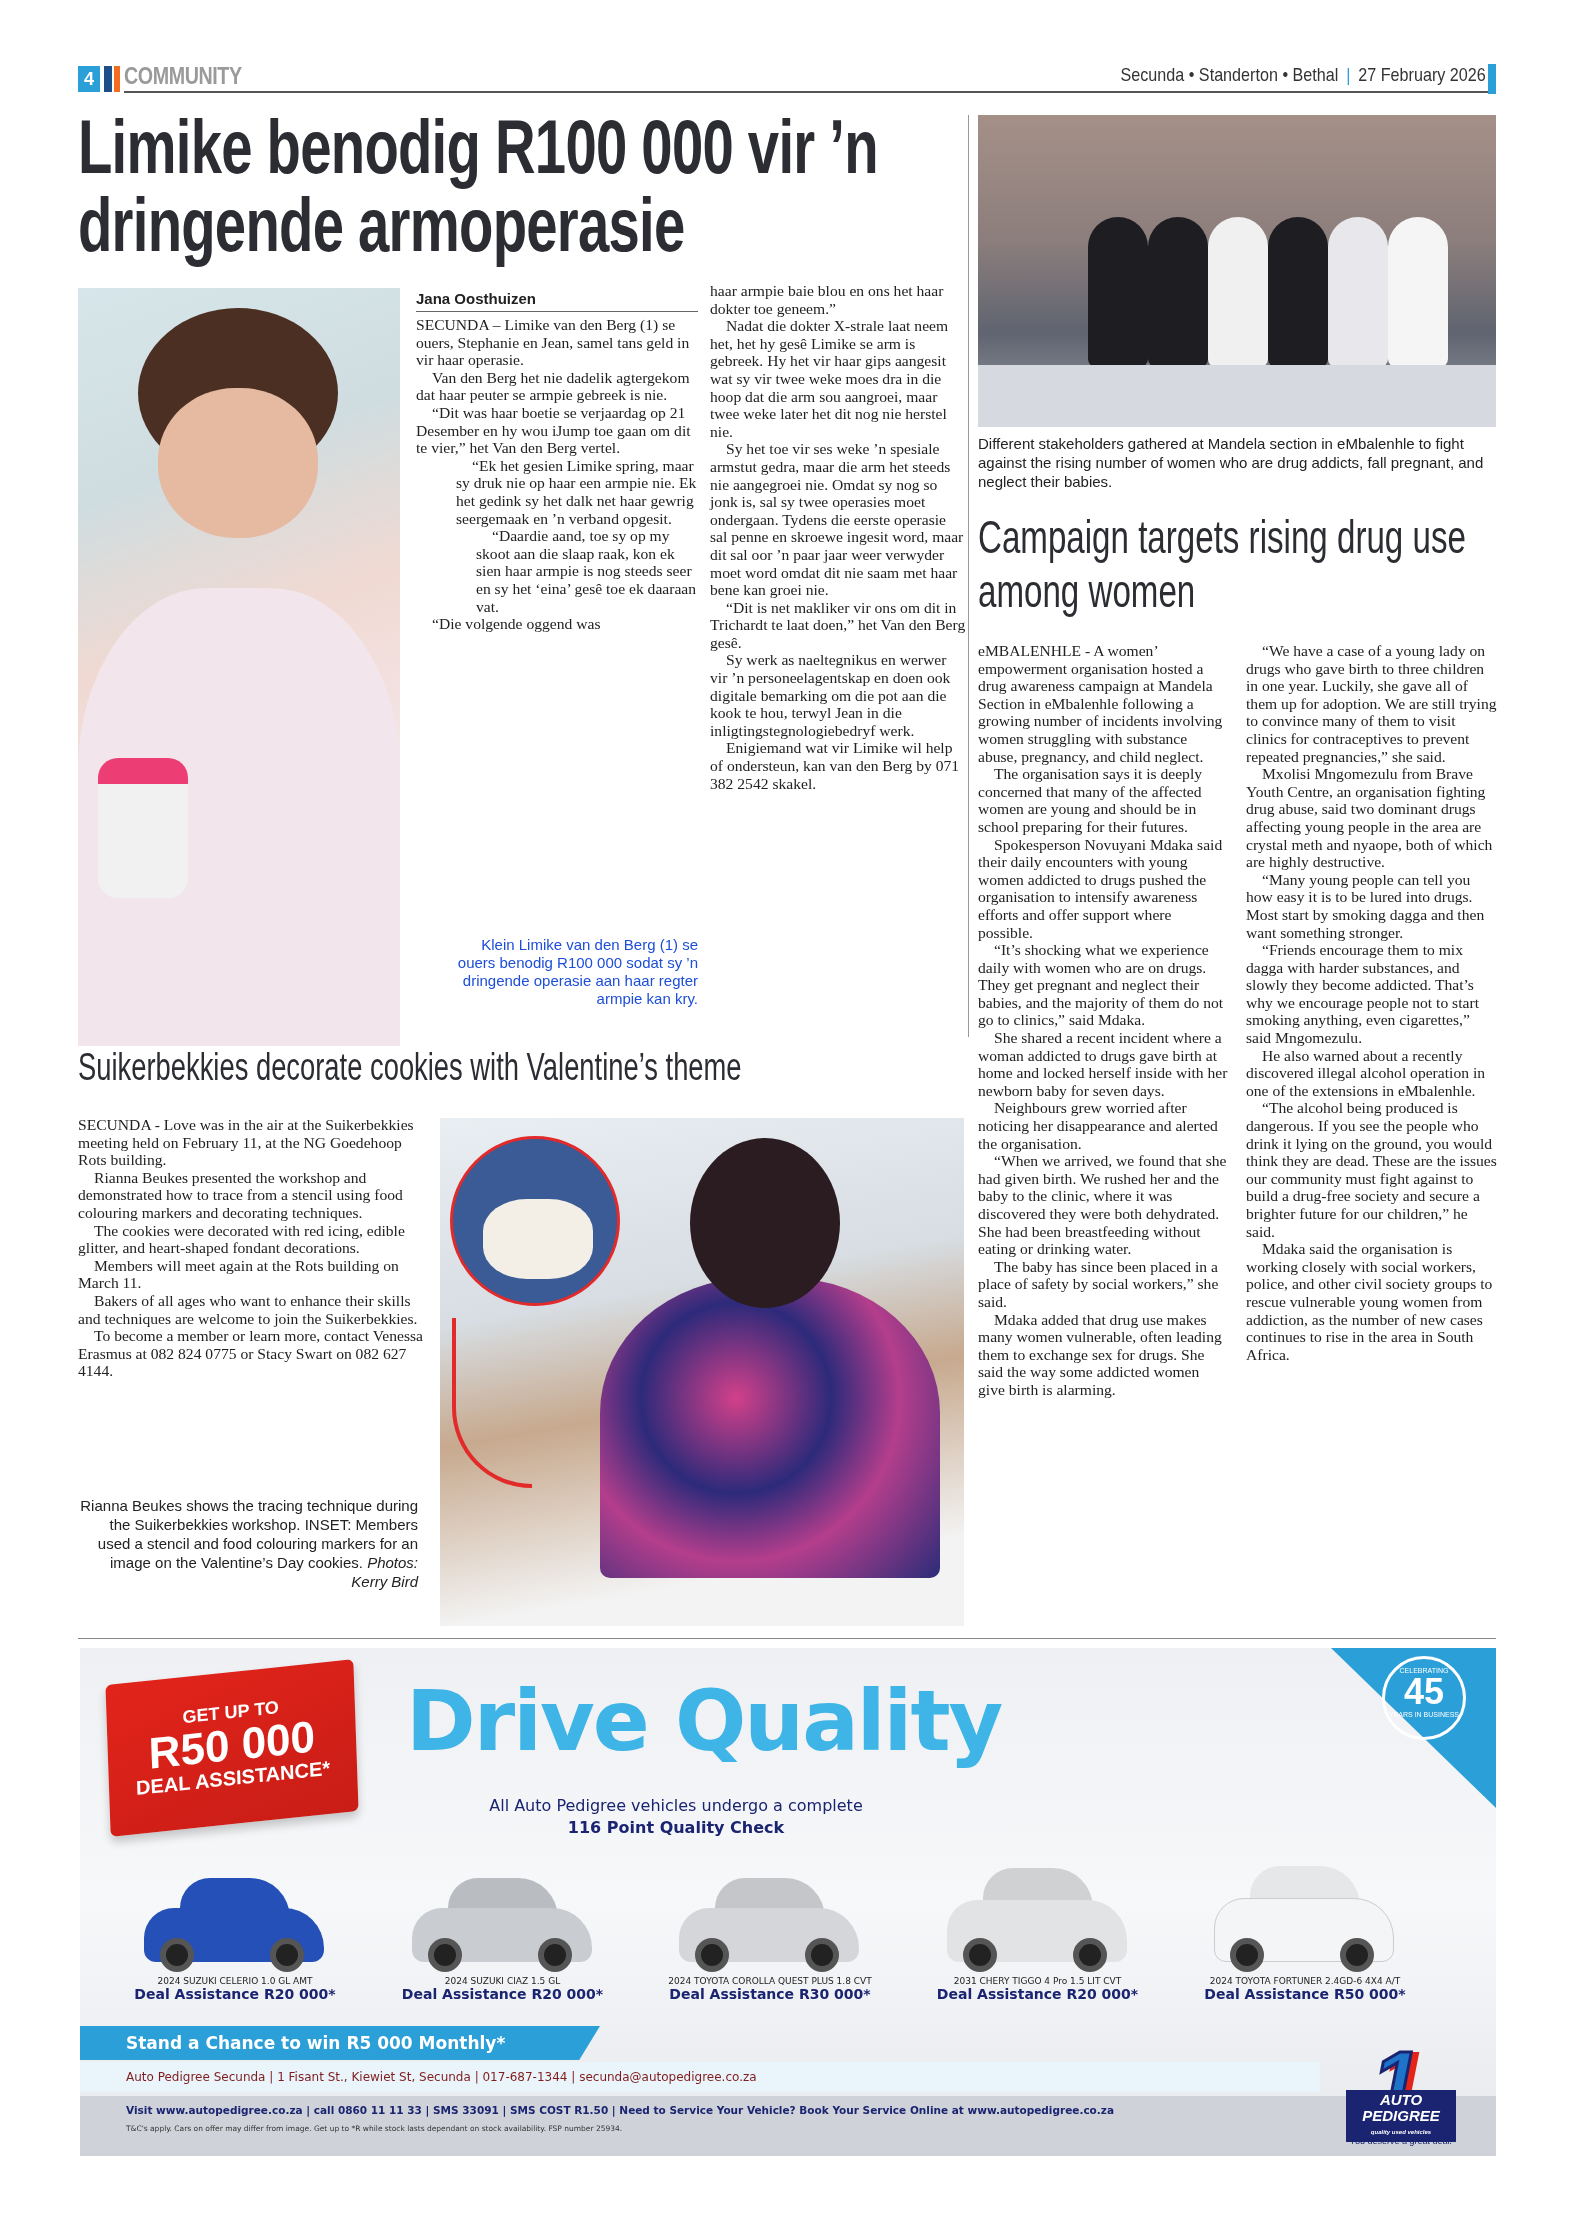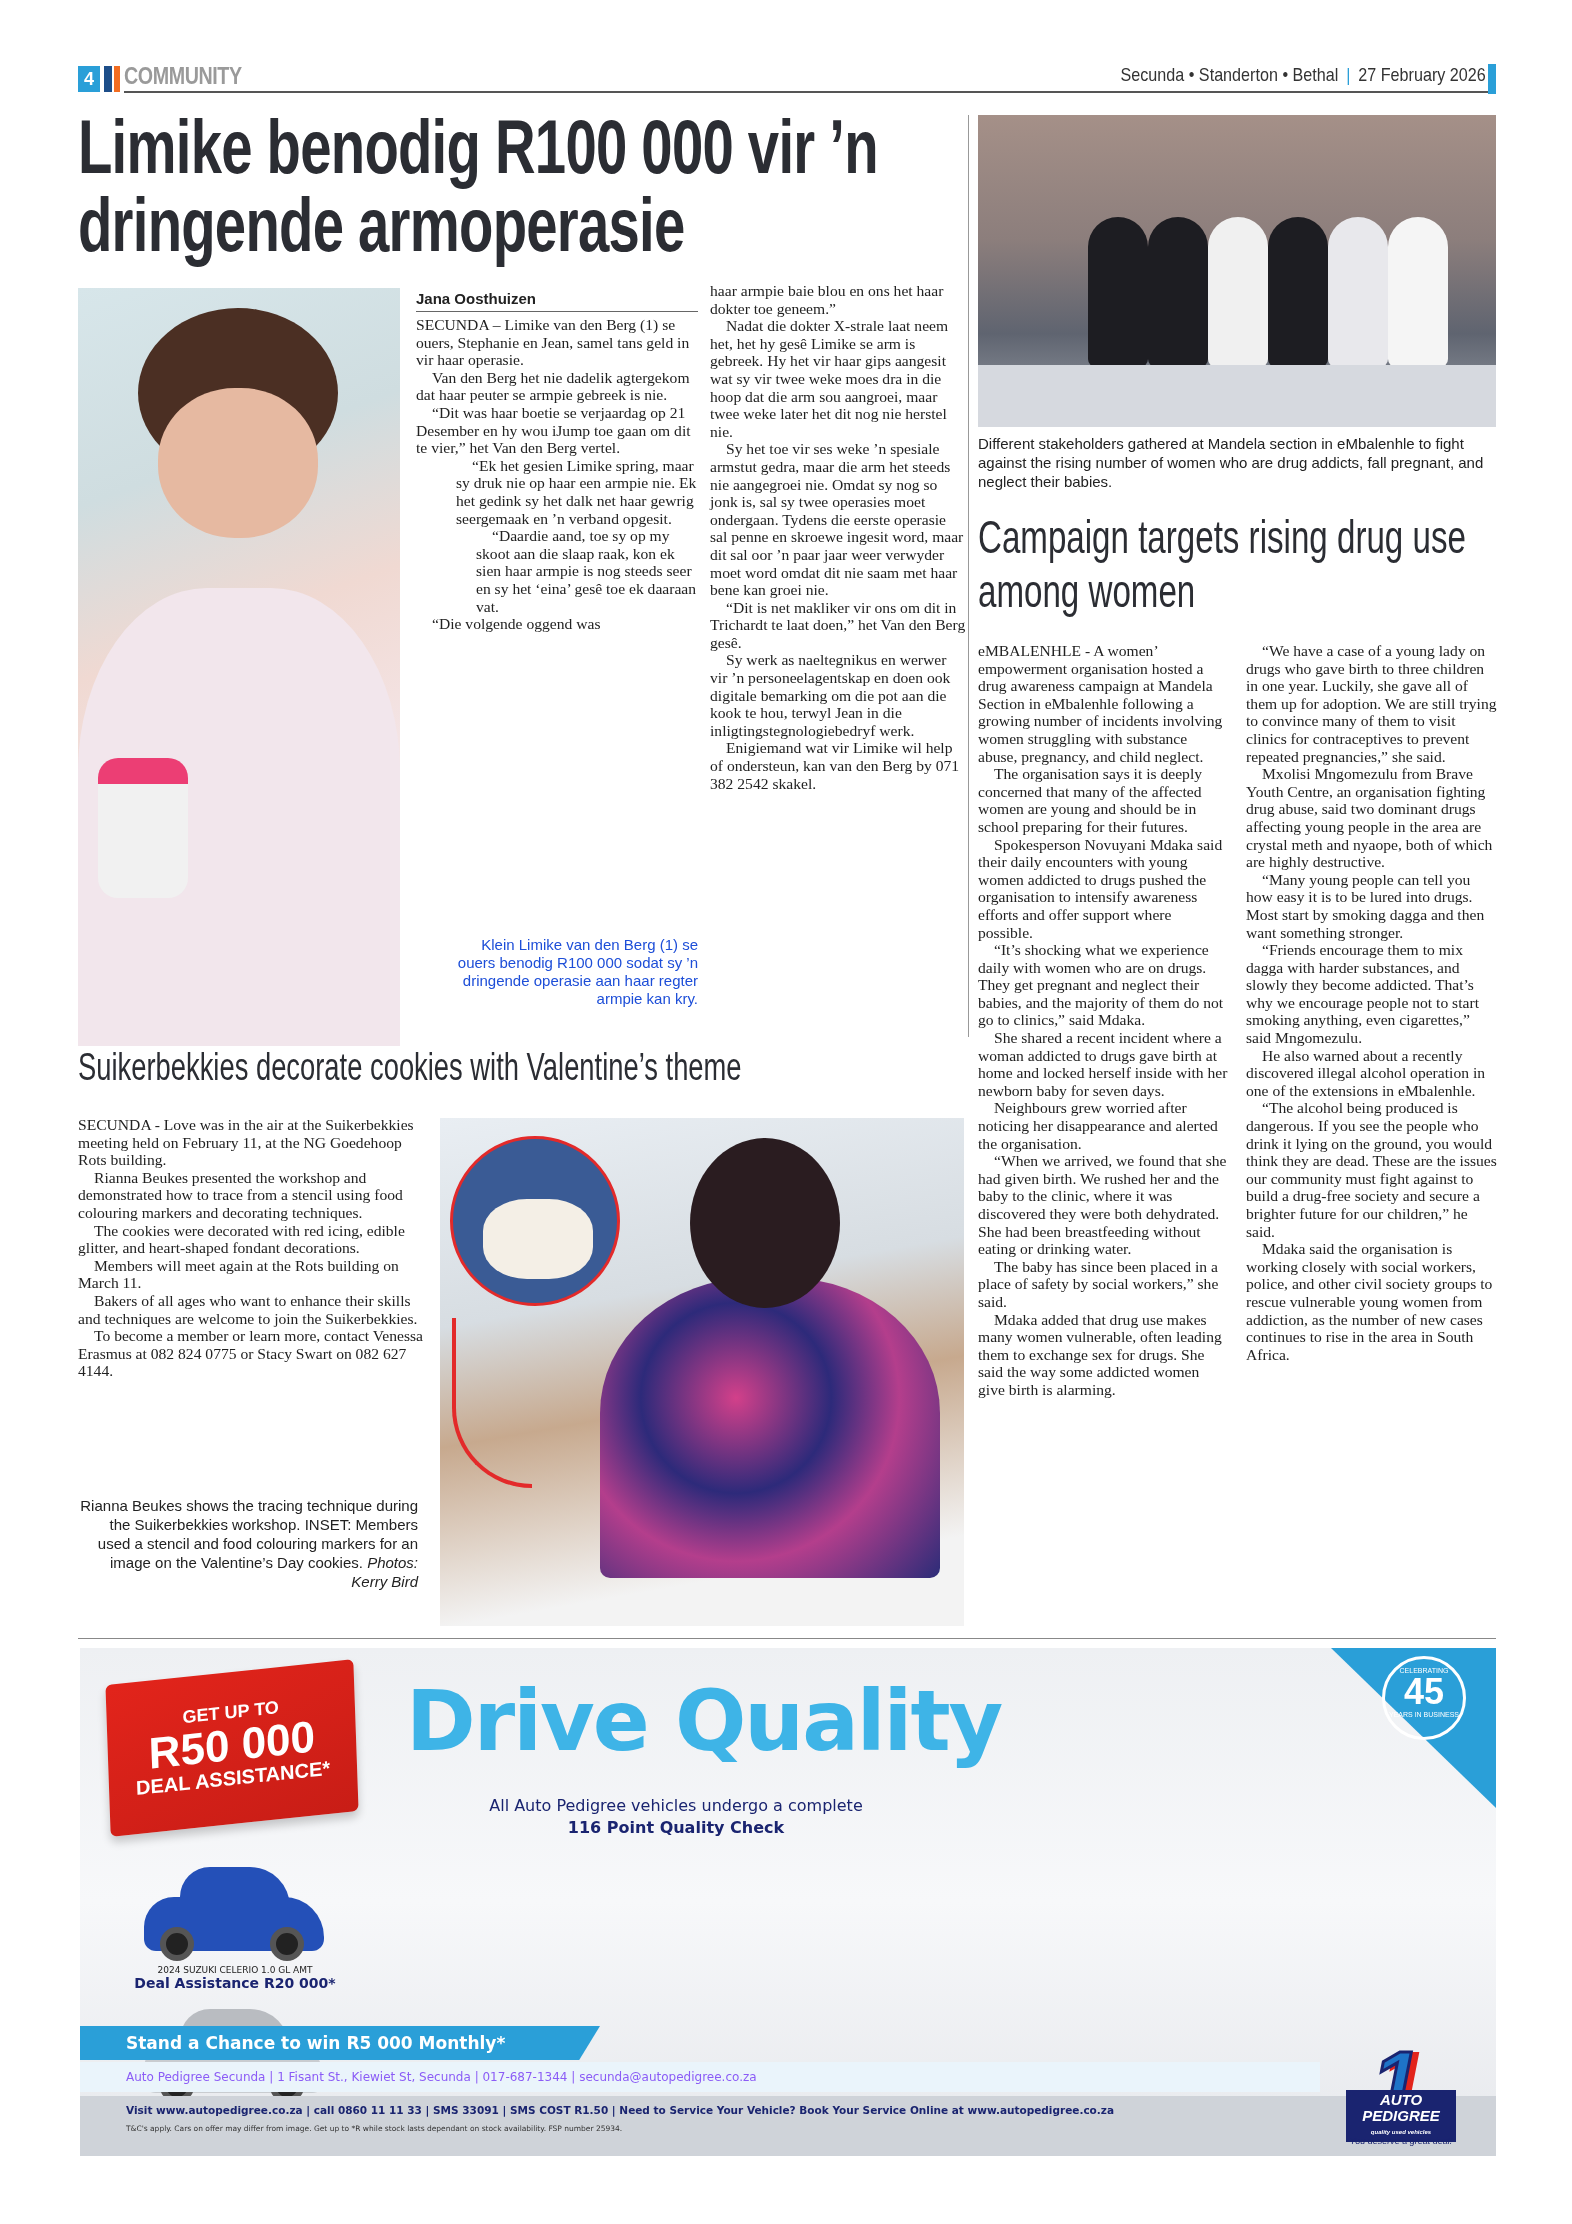--- a/index.html
+++ b/index.html
@@ -85,32 +85,32 @@
   .ad .flag .f3 { font-size: 20px; font-weight: bold; }
   .ad .drive { position: absolute; left: 326px; top: 24px; font: bold 84px "DejaVu Sans", sans-serif; color: #3eb4e7; letter-spacing: -2px; }
   .ad .sub1 { position: absolute; left: 346px; top: 148px; width: 500px; text-align: center; font: 16px "DejaVu Sans", sans-serif; color: #1a2470; }
   .ad .sub2 { position: absolute; left: 346px; top: 170px; width: 500px; text-align: center; font: bold 16px "DejaVu Sans", sans-serif; color: #1a2470; }
   .ad .corner { position: absolute; right: 0; top: 0; width: 220px; height: 160px; background: #2a9fd8; clip-path: polygon(25% 0, 100% 0, 100% 100%); }
   .ad .badge { position: absolute; right: 30px; top: 8px; width: 84px; height: 84px; border: 3px solid #fff; border-radius: 50%; color: #fff; text-align: center; font-family: "Liberation Sans", sans-serif; }
   .ad .badge .b1 { font-size: 7px; margin-top: 8px; }
   .ad .badge .b2 { font-size: 36px; font-weight: bold; line-height: 36px; }
   .ad .badge .b3 { font-size: 7px; line-height: 9px; }
 
-  .ad .cars { position: absolute; left: 40px; top: 201px; width: 1300px; height: 150px; display: flex; justify-content: space-between; flex-direction: column; }
+  .ad .cars { position: absolute; left: 40px; top: 212px; width: 1300px; height: 150px; display: flex; justify-content: space-between; }
   .ad .car { width: 230px; text-align: center; font-family: "DejaVu Sans", sans-serif; }
   .ad .car .shape { height: 112px; position: relative; }
   .ad .car .body { position: absolute; left: 24px; bottom: 10px; width: 180px; height: 54px; border-radius: 30px 40px 12px 12px; }
   .ad .car .roof { position: absolute; left: 60px; bottom: 54px; width: 110px; height: 40px; border-radius: 30px 40px 0 0; }
   .ad .car .wheel { position: absolute; bottom: 0; width: 34px; height: 34px; border-radius: 50%; background: #222; border: 6px solid #555; }
   .ad .car .model { font-size: 9px; color: #222; margin-top: 4px; }
   .ad .car .deal { font-size: 14px; font-weight: bold; color: #1a2470; }
 
   .ad .win { position: absolute; left: 0; top: 378px; width: 520px; height: 34px; background: #2a9fd8; clip-path: polygon(0 0, 100% 0, 96% 100%, 0 100%);
     color: #fff; font: bold 17px "DejaVu Sans", sans-serif; line-height: 34px; padding-left: 46px; }
-  .ad .address { position: absolute; left: 0; top: 414px; width: 1240px; height: 30px; background: #eaf4fb; color: #8b5cf6;
+  .ad .address { position: absolute; left: 0; top: 414px; width: 1240px; height: 30px; background: #eaf4fb; color: #7f1d1d;
     font: 12px "DejaVu Sans", sans-serif; line-height: 30px; padding-left: 46px; }
   .ad .footer { position: absolute; left: 0; top: 448px; width: 1416px; height: 60px; background: #cfd3d9; }
   .ad .visit { position: absolute; left: 46px; top: 456px; font: bold 10.5px "DejaVu Sans", sans-serif; color: #1a2470; white-space: nowrap; }
   .ad .tcs { position: absolute; left: 46px; top: 476px; font: 7.5px "DejaVu Sans", sans-serif; color: #333; white-space: nowrap; }
   .ad .logo { position: absolute; right: 40px; top: 390px; width: 110px; height: 104px; text-align: center; }
   .ad .logo .one { position: absolute; left: 26px; top: 0; font: bold italic 86px "Liberation Sans", sans-serif; color: #1e74c8; -webkit-text-stroke: 3px #1a2470; line-height: 86px; text-shadow: 8px 0 #e2241b; }
   .ad .logo .name { position: absolute; left: 0; top: 52px; width: 110px; background: #1a2470; color: #fff; font: bold italic 15px "Liberation Sans", sans-serif; line-height: 16px; padding: 2px 0; }
   .ad .logo .slogan { position: absolute; left: -10px; top: 98px; width: 130px; color: #1a2470; font: italic 9px "Liberation Sans", sans-serif; }
 </style>
 </head>

